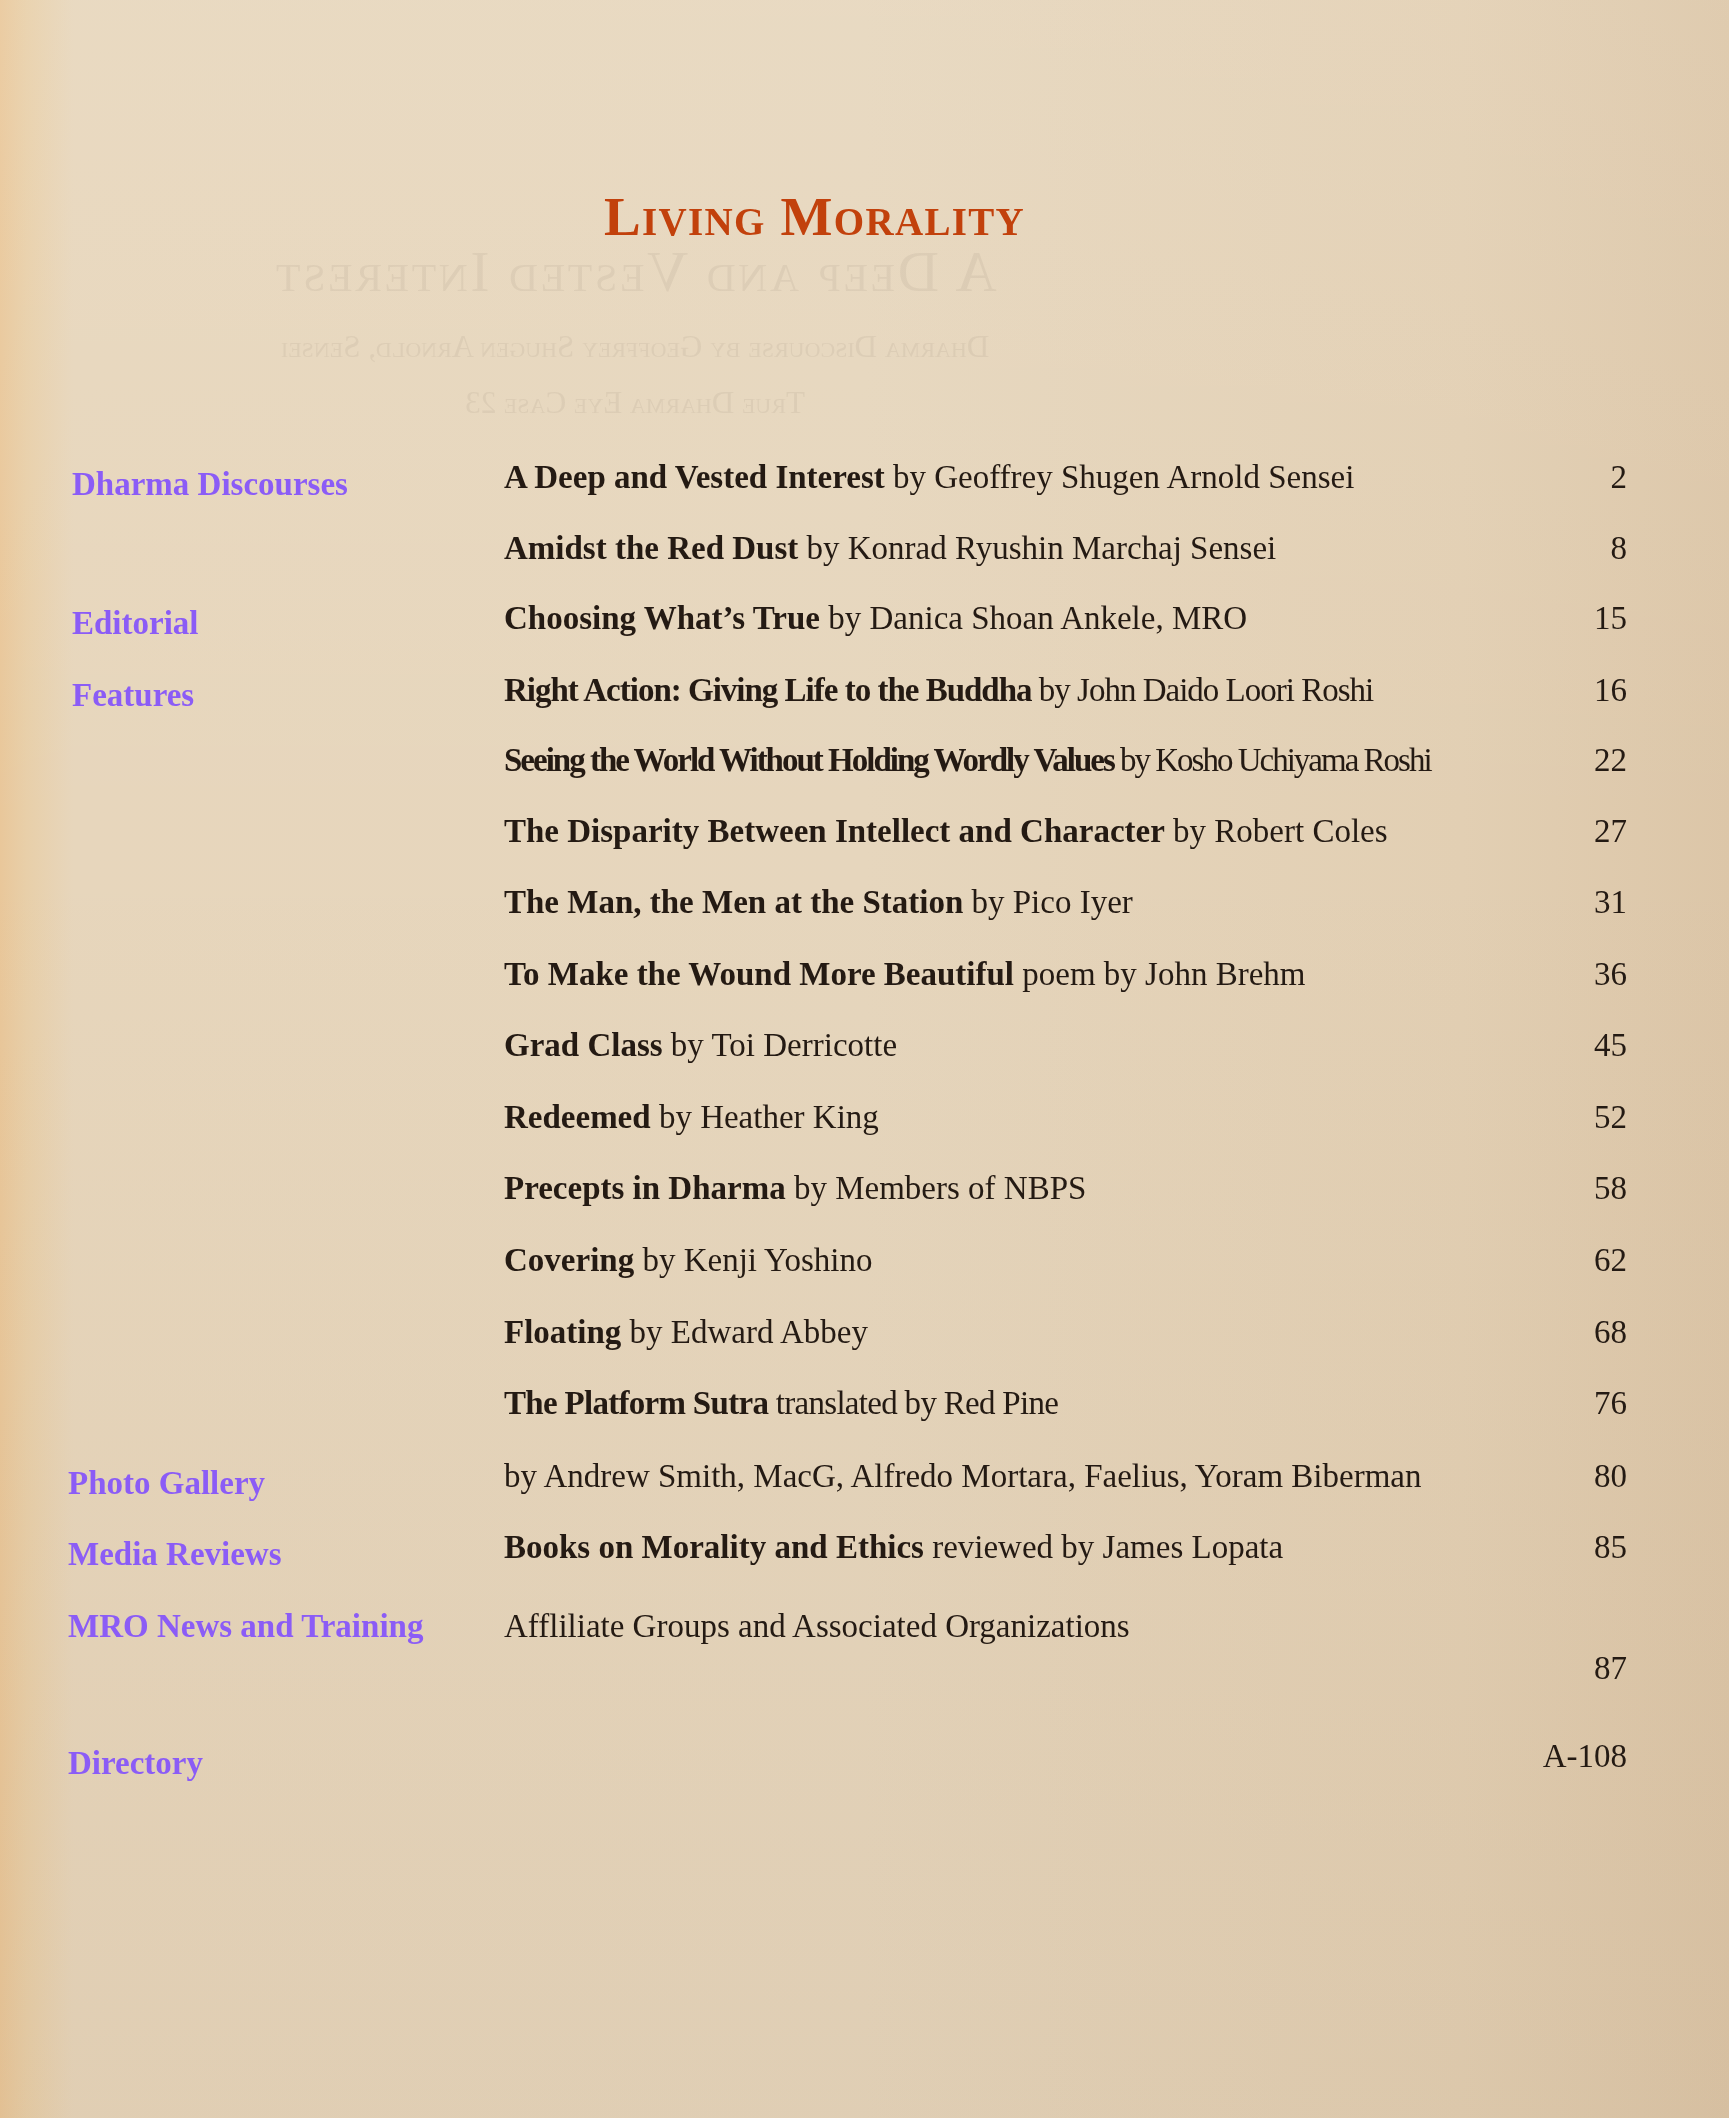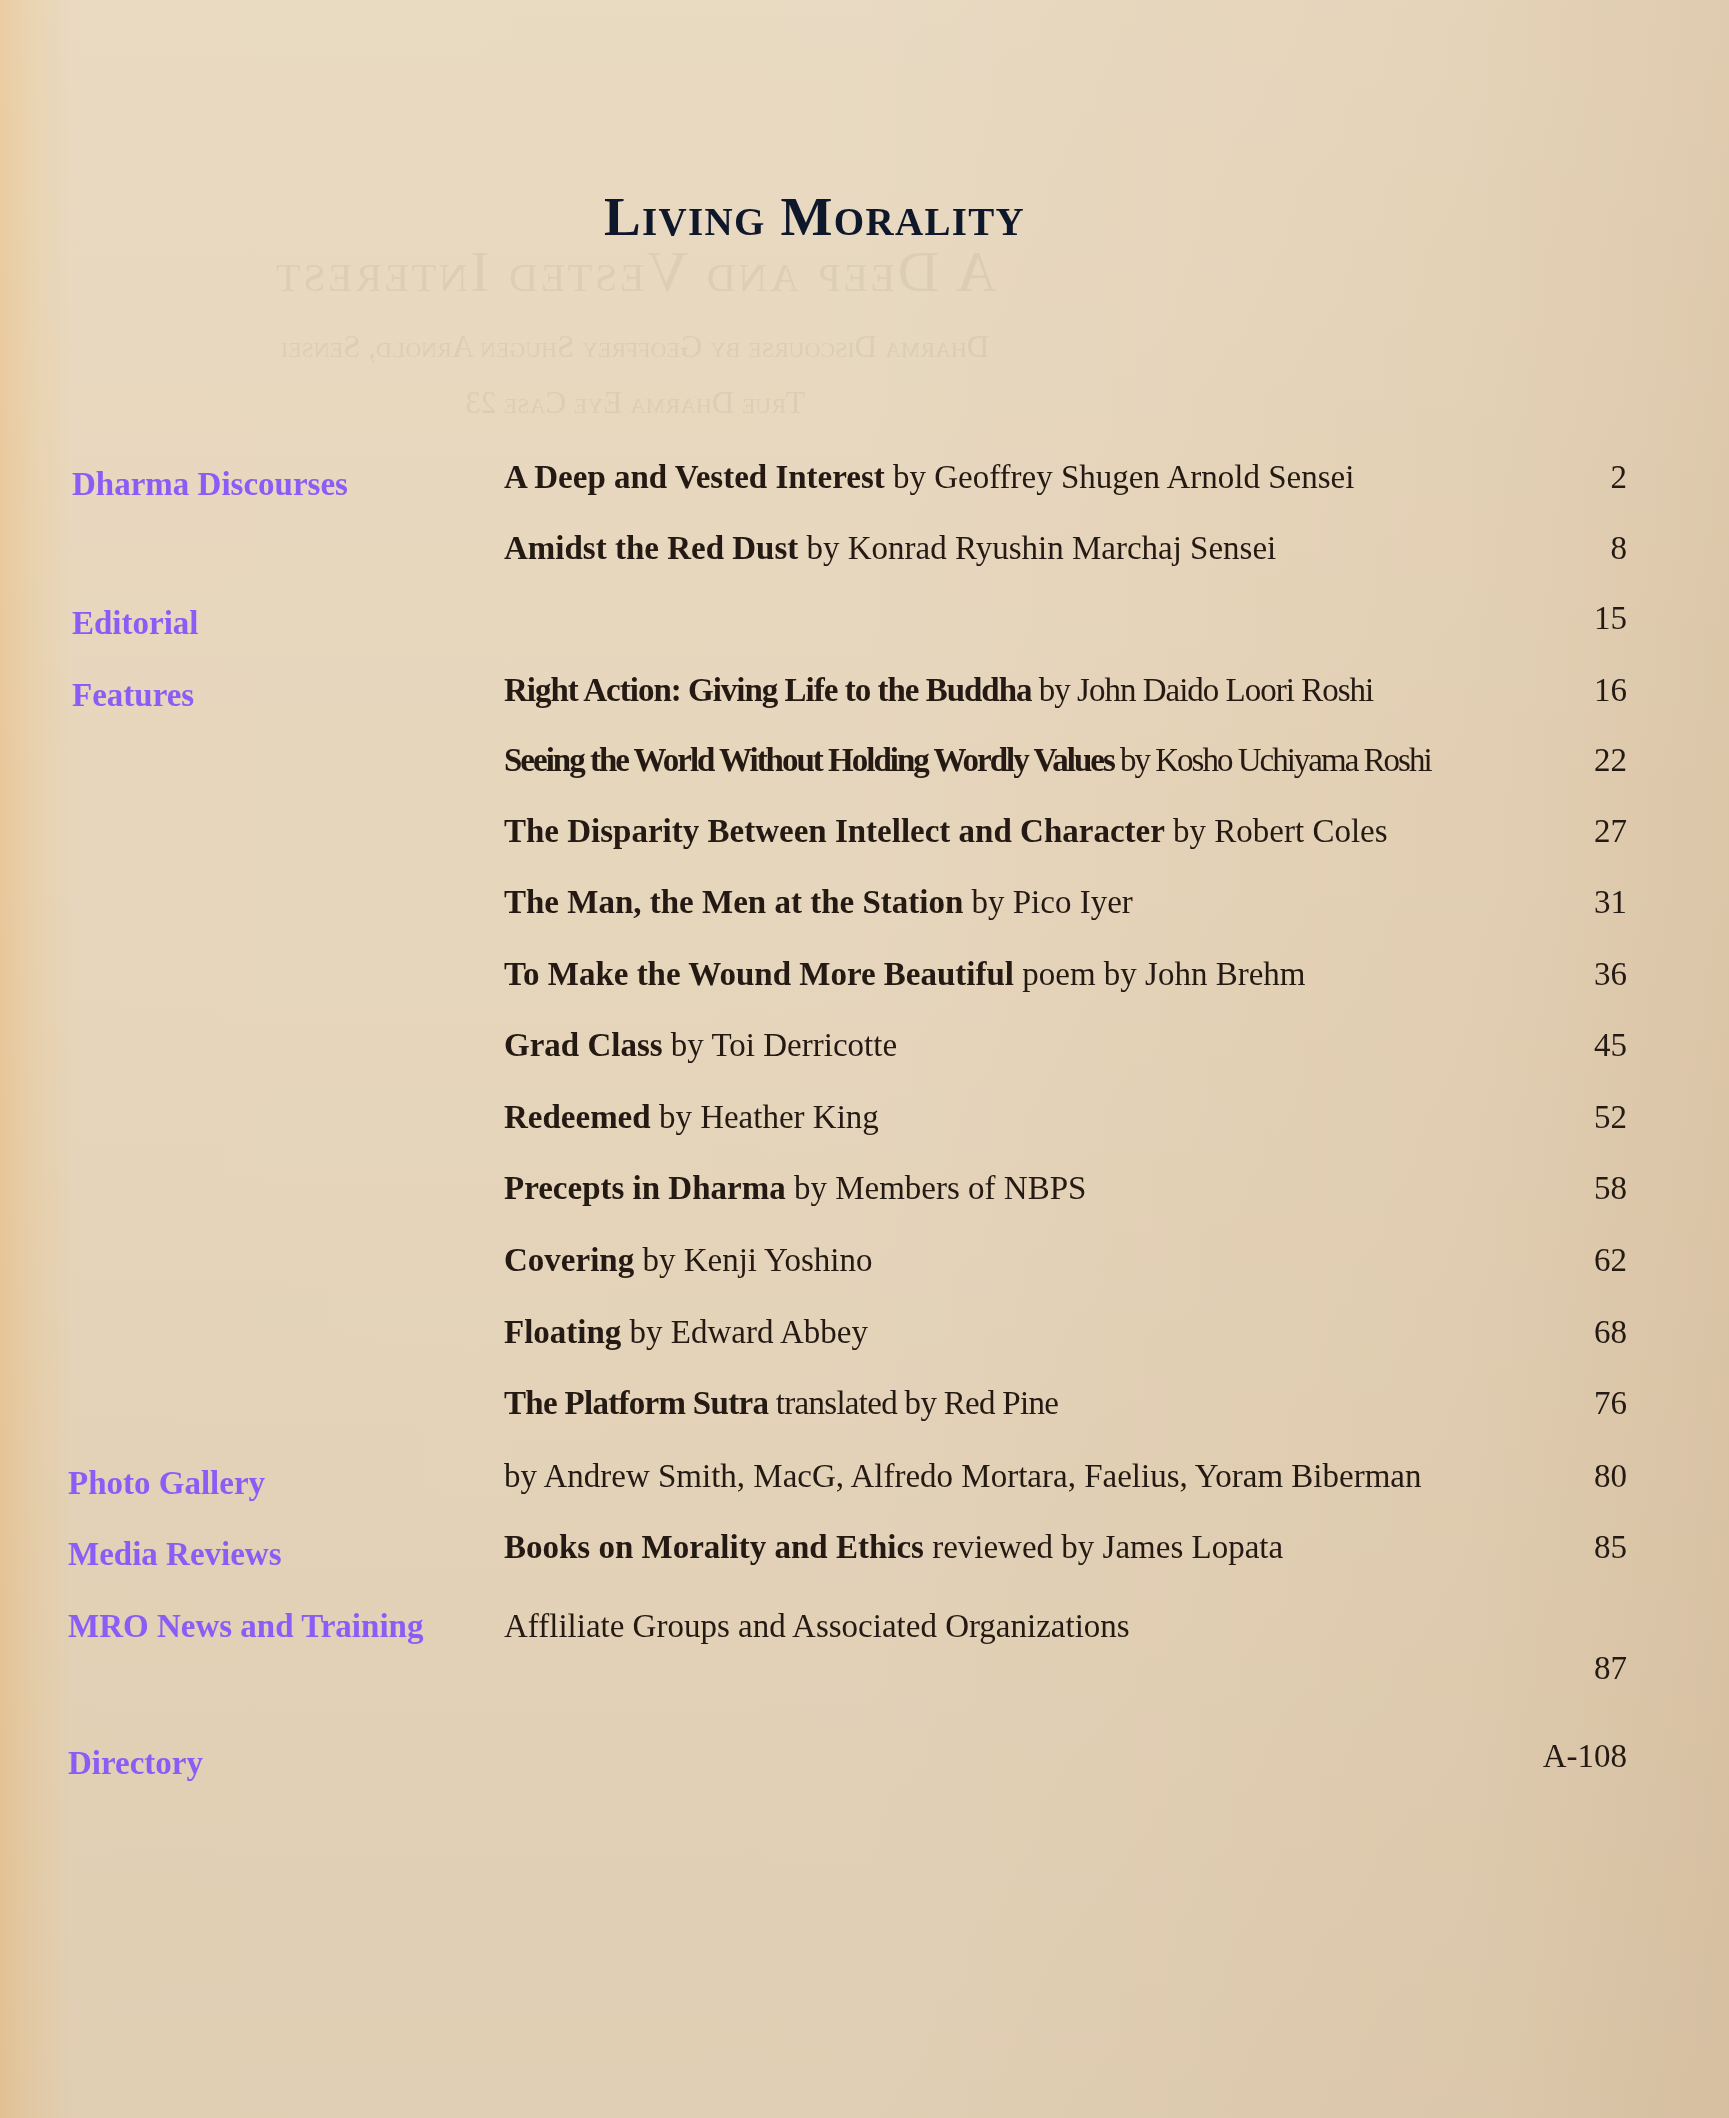--- a/index.html
+++ b/index.html
@@ -18,21 +18,21 @@
     transform: scaleX(-1);
     color: rgba(90,70,50,0.07);
     text-align:center; font-variant: small-caps; pointer-events:none;
   }
   .bleed .b1 { font-size:57px; letter-spacing:2.7px; }
   .bleed .b2 { font-size:31px; margin-top:25px; }
   .bleed .b3 { font-size:31px; margin-top:20px; }
   .title {
     position:absolute; left:0; width:1682px; top:185px; text-align:center;
     font-size:55px; font-weight:bold; font-variant: small-caps; letter-spacing:1.3px;
-    color:#0f172a;
+    color:#c2410c;
   }
   .title span { display:inline-block; margin-left:-53px; }
   .row { position:absolute; left:0; width:1730px; height:47px; }
   .section {
     position:absolute; left:72px; top:0;
     font-size:33px; font-weight:bold; color:#8b5cf6; white-space:nowrap;
   }
   .entry {
     position:absolute; left:504px; top:0;
     font-size:33px; white-space:nowrap; color:#241a13;
@@ -67,20 +67,21 @@
   </div>
 
   <div class="row" style="top:530px">
     <span class="section"></span>
     <span class="entry"><span class="t">Amidst the Red Dust</span><span class="a"> by Konrad Ryushin Marchaj Sensei</span></span>
     <span class="page">8</span>
   </div>
 
   <div class="row" style="top:600px">
     <span class="section" style="top:5.3px">Editorial</span>
+    <span class="entry"><span class="t">Choosing What’s True</span><span class="a"> by Danica Shoan Ankele, MRO</span></span>
     <span class="page">15</span>
   </div>
 
   <div class="row" style="top:672px">
     <span class="section" style="top:5.3px">Features</span>
     <span class="entry cond"><span class="t">Right Action: Giving Life to the Buddha</span><span class="a"> by John Daido Loori Roshi</span></span>
     <span class="page">16</span>
   </div>
 
   <div class="row" style="top:742px">

